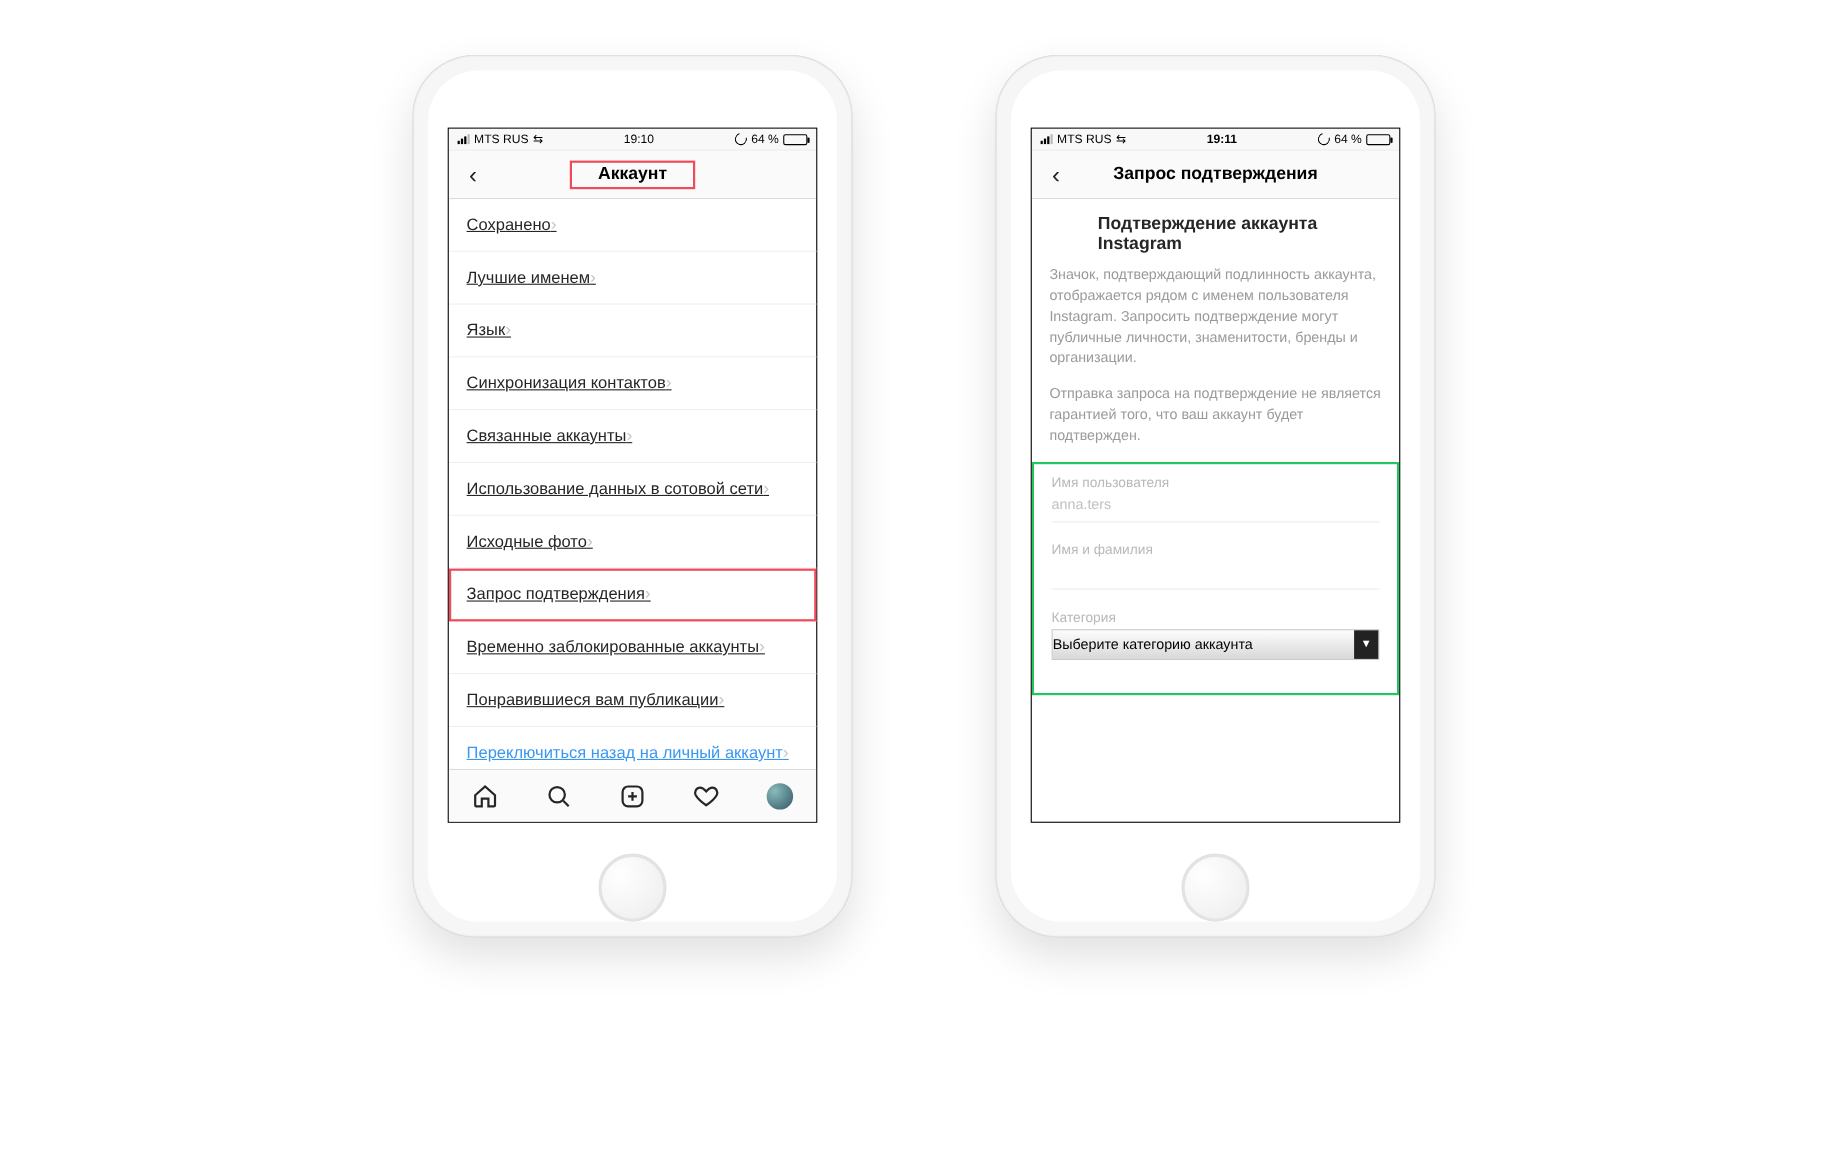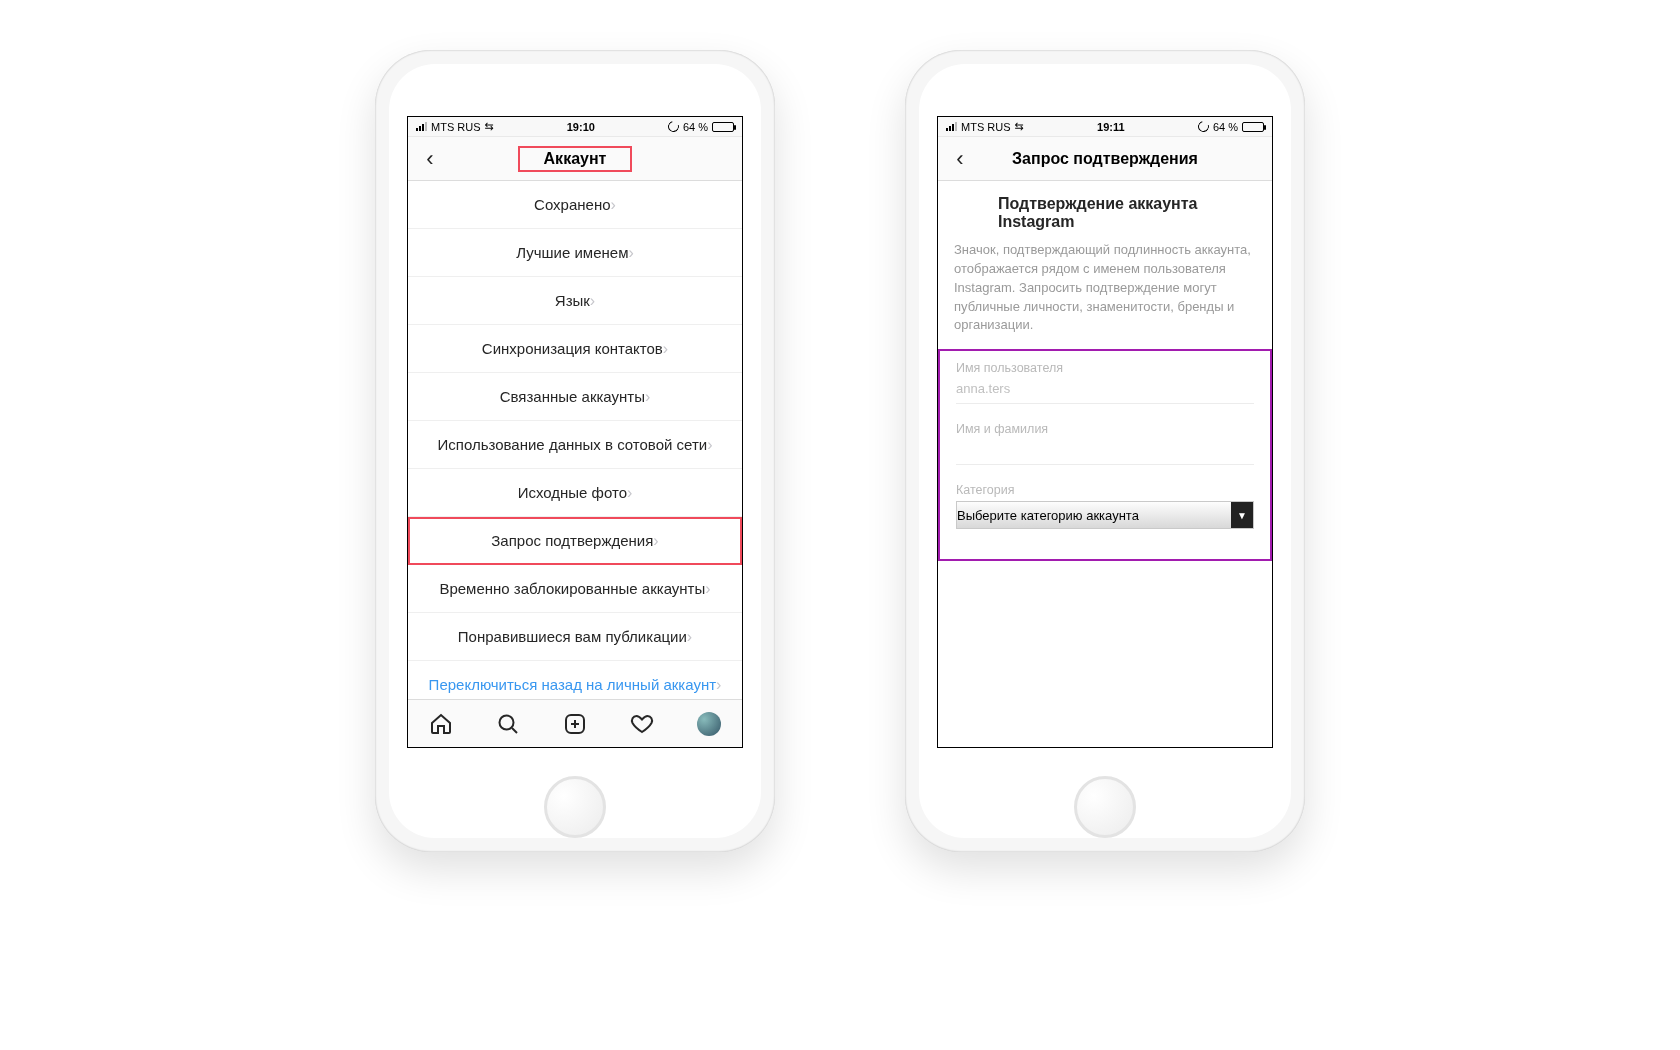--- a/index.html
+++ b/index.html
@@ -74,40 +74,40 @@
     height: 44px; background:#fafafa; border-bottom:1px solid #dcdcdc;
     display:flex; align-items:center; position:relative;
   }
   .navheader .back { width:44px; text-align:center; font-size:22px; color:#222; cursor:pointer; }
   .navheader .title { position:absolute; left:0; right:0; text-align:center; font-weight:600; font-size:16px; pointer-events:none;}
   .hl-box { border:2px solid #f04a5b; padding:2px 24px; display:inline-block; }
   
   .list { flex:1; overflow:auto; }
   .row {
     height:48px; padding:0 16px;
-    display:flex; align-items:center; justify-content:center;
+    display:flex; align-items:center; justify-content:flex-start;
     border-bottom:1px solid #efefef;
-    font-size:15px; color:#262626; cursor:pointer;
+    font-size:15px; color:#262626; cursor:pointer;text-decoration:underline;
   }
   .row.link { color:#3897f0; }
   .row .chev { color:#c7c7cc; font-size:16px; }
   .row.hl { outline:2px solid #f04a5b; outline-offset:-2px; }
   
   .tabbar {
     height:48px; border-top:1px solid #dcdcdc; background:#fafafa;
     display:flex; align-items:center; justify-content:space-around;
   }
   .tabbar .ticon { width:26px; height:26px; display:flex; align-items:center; justify-content:center; }
   .ticon svg { stroke:#262626; fill:none; stroke-width:2; }
   .avatar { width:24px;height:24px;border-radius:50%; background: radial-gradient(circle at 30% 30%, #8bb, #356); }
   
   .content { flex:1; overflow:auto; padding:14px 16px 0 16px; }
   .h1 { font-size:16px; font-weight:600; color:#262626; margin-bottom:10px;margin-left:44px; }
   .para { font-size:13px; color:#9a9a9a; line-height:1.45; margin-bottom:14px; }
-  .form-hl { border:2px solid #a21caf; margin:0 -16px; padding:10px 16px 6px 16px; }
+  .form-hl { border:2px solid #22c55e; margin:0 -16px; padding:10px 16px 6px 16px; }
   .field { margin-bottom:18px; border-bottom:1px solid #ececec; padding-bottom:6px; }
   .field.noborder{border-bottom:none;}
   .flabel { font-size:12.5px; color:#b9b9b9; margin-bottom:4px; display:block;}
   .fval { font-size:13px; color:#c0c0c0; }
   .finput { border:none; outline:none; width:100%; font-size:13px; }
   .select {
     height:28px; display:flex; align-items:center; justify-content:space-between;
     background:linear-gradient(#fdfdfd,#e7e7e7 60%,#d8d8d8);
     border:1px solid #c9c9c9; font-size:13px; padding-left:0; cursor:pointer;
   }
@@ -126,21 +126,21 @@
         <div class="sb-left">
           <span class="signal">
               <span></span>
               <span></span>
               <span></span>
               <span></span>
             </span>
           <span>MTS RUS</span>
           <span class="wifi">⇆</span>
         </div>
-        <div style="font-weight:700;">19:10</div>
+        <div style="font-weight:400;">19:10</div>
         <div class="sb-right">
           <span class="reload"></span>
           <span>64 %</span>
           <span class="battery"><span class="fill"></span></span>
         </div>
       </div>
 
       <div class="navheader">
         <div class="back">‹</div>
         <div class="title">
@@ -252,20 +252,21 @@
       </div>
       <div class="navheader">
         <div class="back">‹</div>
         <div class="title">
           <span>Запрос подтверждения</span>
         </div>
       </div>
       <div class="content">
         <div class="h1">Подтверждение аккаунта Instagram</div>
         <div class="para">Значок, подтверждающий подлинность аккаунта, отображается рядом с именем пользователя Instagram. Запросить подтверждение могут публичные личности, знаменитости, бренды и организации.</div>
+        <div class="para">Отправка запроса на подтверждение не является гарантией того, что ваш аккаунт будет подтвержден.</div>
         <div class="form-hl">
           <div class="field">
             <span class="flabel">Имя пользователя</span>
             <span class="fval">anna.ters</span>
           </div>
           <div class="field">
             <span class="flabel">Имя и фамилия</span>
             <input class="finput" style="">
           </div>
           <div class="field noborder">

